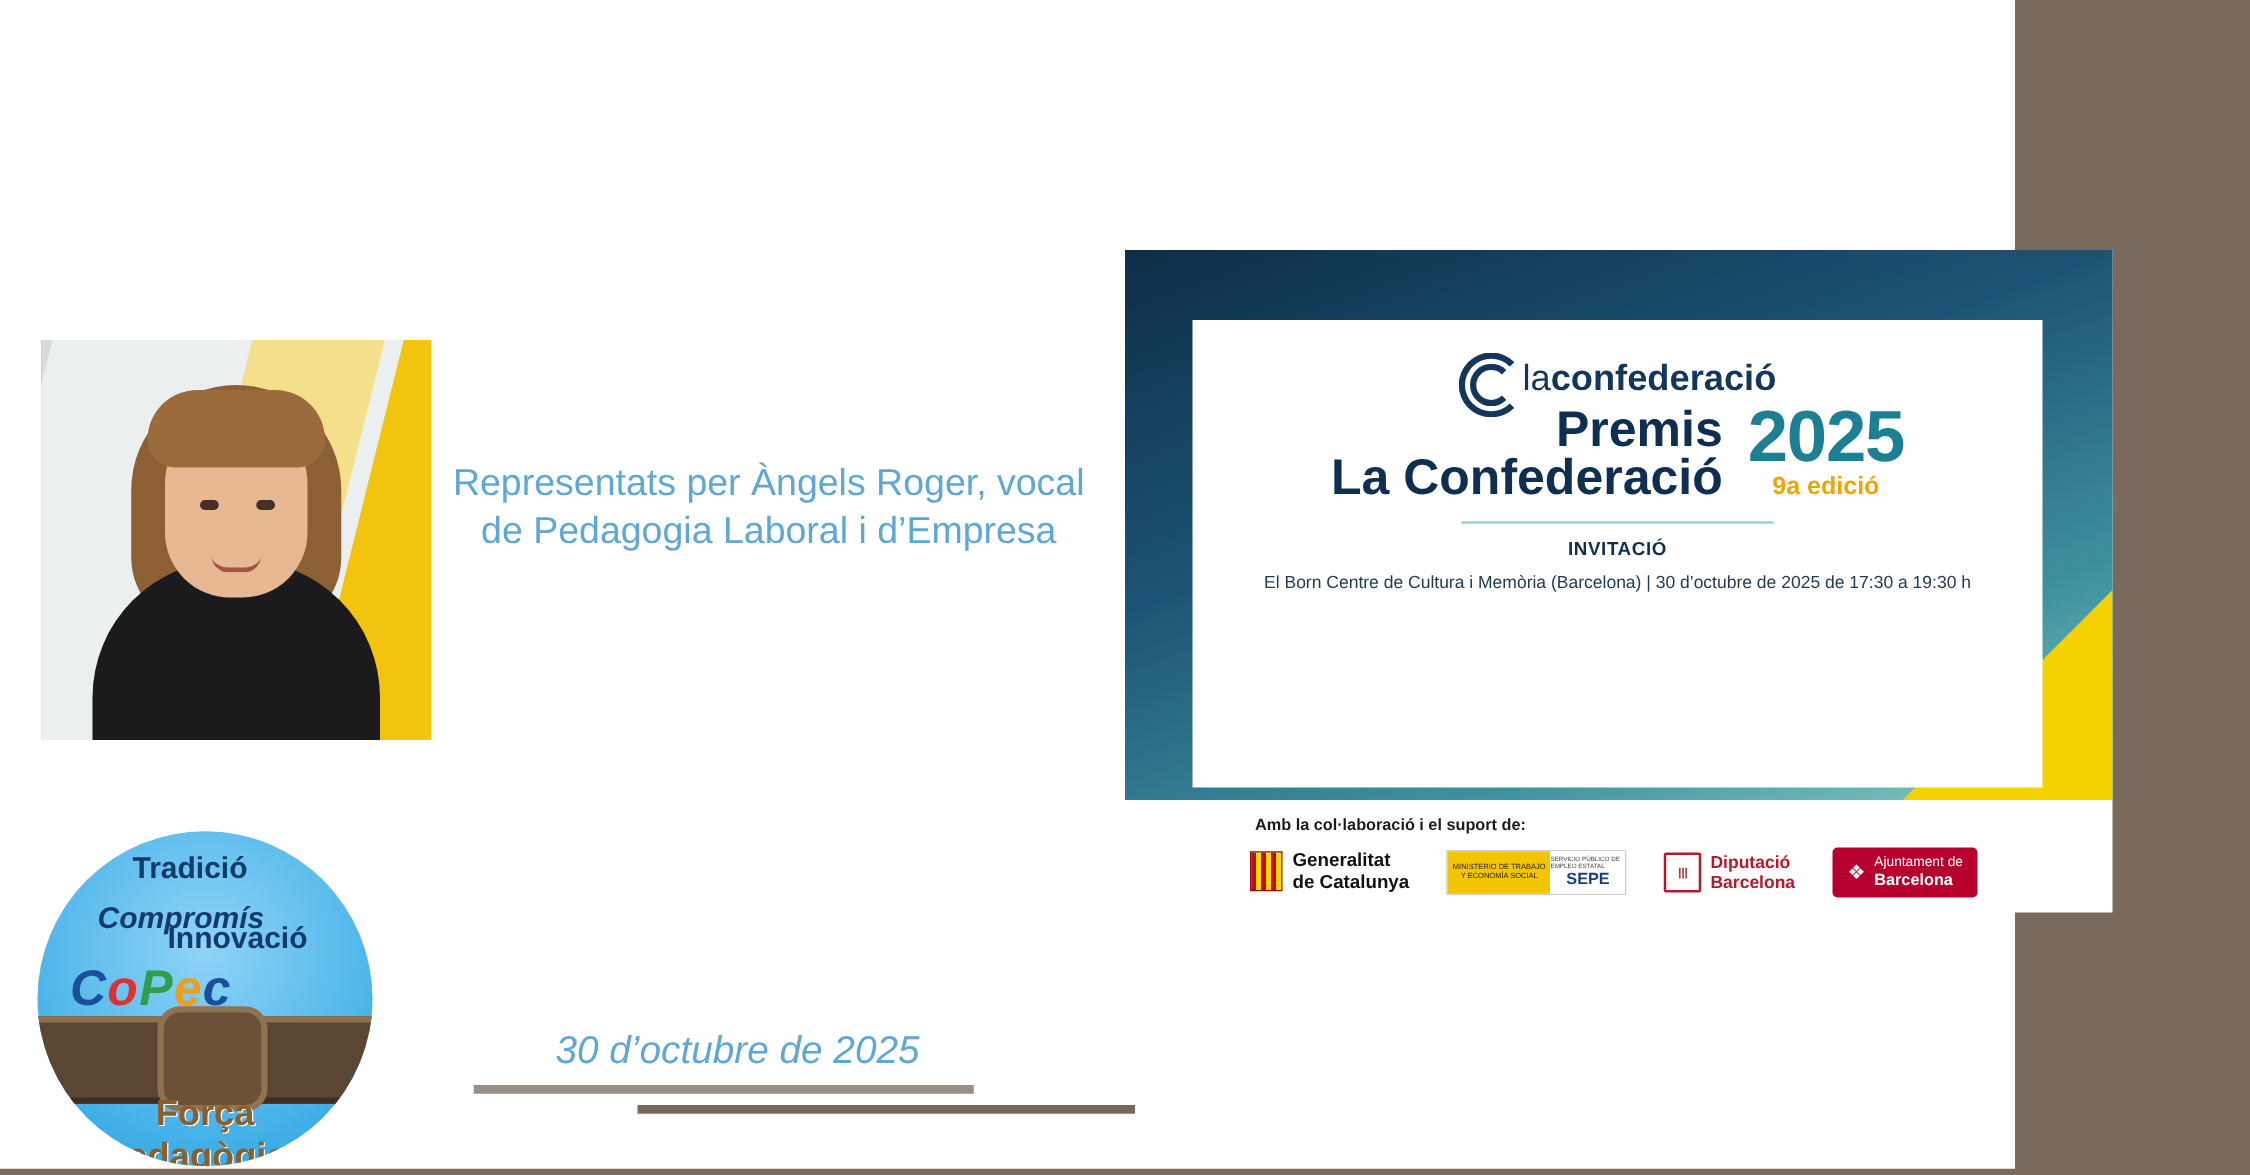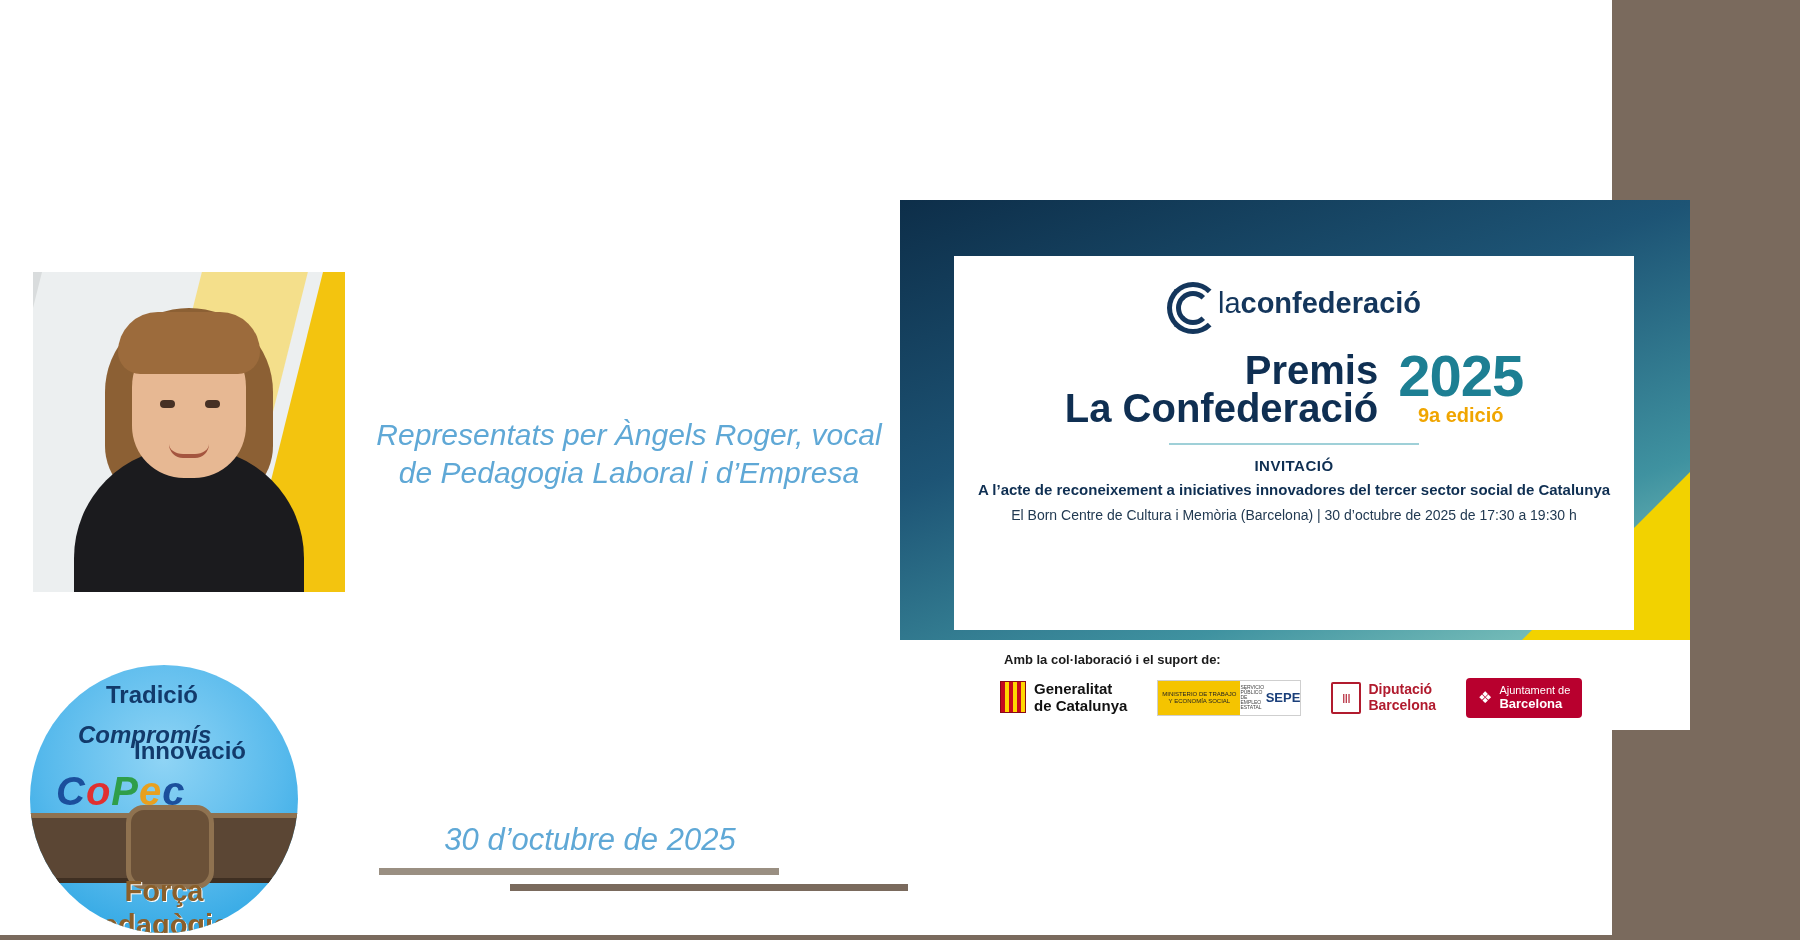--- a/index.html
+++ b/index.html
@@ -126,29 +126,27 @@
     position: absolute;
     left: 50%; top: 172px;
     transform: translateX(-50%);
     width: 40px; height: 10px;
     border-bottom: 4px solid #a4553f;
     border-radius: 0 0 24px 24px;
   }
   
   .caption {
     position: absolute;
-    left: 364px;
+    left: 350px;
     top: 368px;
     width: 530px;
     text-align: center;
     color: #5fa8d6;
-    font-style: italic;
     font-size: 30px;
     line-height: 1.28;
-    margin-top: 48px;
   }
   .date-line {
     position: absolute;
     left: 380px;
     top: 822px;
     width: 420px;
     text-align: center;
     color: #5fa8d6;
     font-style: italic;
     font-size: 31px;
@@ -282,21 +280,20 @@
     border: 5px solid #14365c;
     border-radius: 50%;
     border-right-color: transparent;
   }
   .lc-text {
     font-size: 29px;
     color: #14365c;
   }
   .lc-text b { font-weight: bold; }
   .premis-row {
-    margin-top: 26px;
     display: flex;
     align-items: flex-end;
     justify-content: center;
     gap: 20px;
   }
   .premis-left {
     text-align: right;
     color: #0f2f52;
     font-weight: bold;
     line-height: 0.95;
@@ -368,21 +365,21 @@
   .logo-sepe {
     display: flex; align-items: stretch; height: 34px; border: 1px solid #cfcfcf;
   }
   .logo-sepe .left {
     background: #f5c400; width: 76px;
     display: flex; align-items: center; justify-content: center;
     font-size: 6px; color: #222; text-align: center; padding: 0 3px; line-height: 1.1;
   }
   .logo-sepe .right {
     background: #ffffff; width: 60px;
-    display: flex; align-items: center; justify-content: center;
+    display: flex; flex-direction: column; align-items: center; justify-content: center;
     line-height: 1;
   }
   .logo-sepe .right .s1 { font-size: 5px; color: #444; }
   .logo-sepe .right .s2 { font-size: 13px; font-weight: bold; color: #1a3f7a; }
   .logo-dipu {
     display: flex; align-items: center; gap: 7px;
   }
   .logo-dipu .mark {
     width: 26px; height: 28px; border: 2px solid #b11b2e; border-radius: 2px;
     display: flex; align-items: center; justify-content: center;
@@ -456,21 +453,20 @@
             <div class="l2">La Confederació</div>
           </div>
           <div class="premis-right">
             <div class="yr">2025</div>
             <div class="ed">9a edició</div>
           </div>
         </div>
 
         <div class="divider"></div>
         <div class="inv-label">INVITACIÓ</div>
-        <div class="inv-sub">A l’acte de reconeixement a iniciatives innovadores del tercer sector social de Catalunya</div>
         <div class="inv-where">El Born Centre de Cultura i Memòria (Barcelona) | 30 d’octubre de 2025 de 17:30 a 19:30 h</div>
       </div>
     </div>
 
     <div class="support-label">Amb la col·laboració i el suport de:</div>
 
     <div class="logos-row">
 
       <div class="logo-gen">
         <div class="shield"></div>

